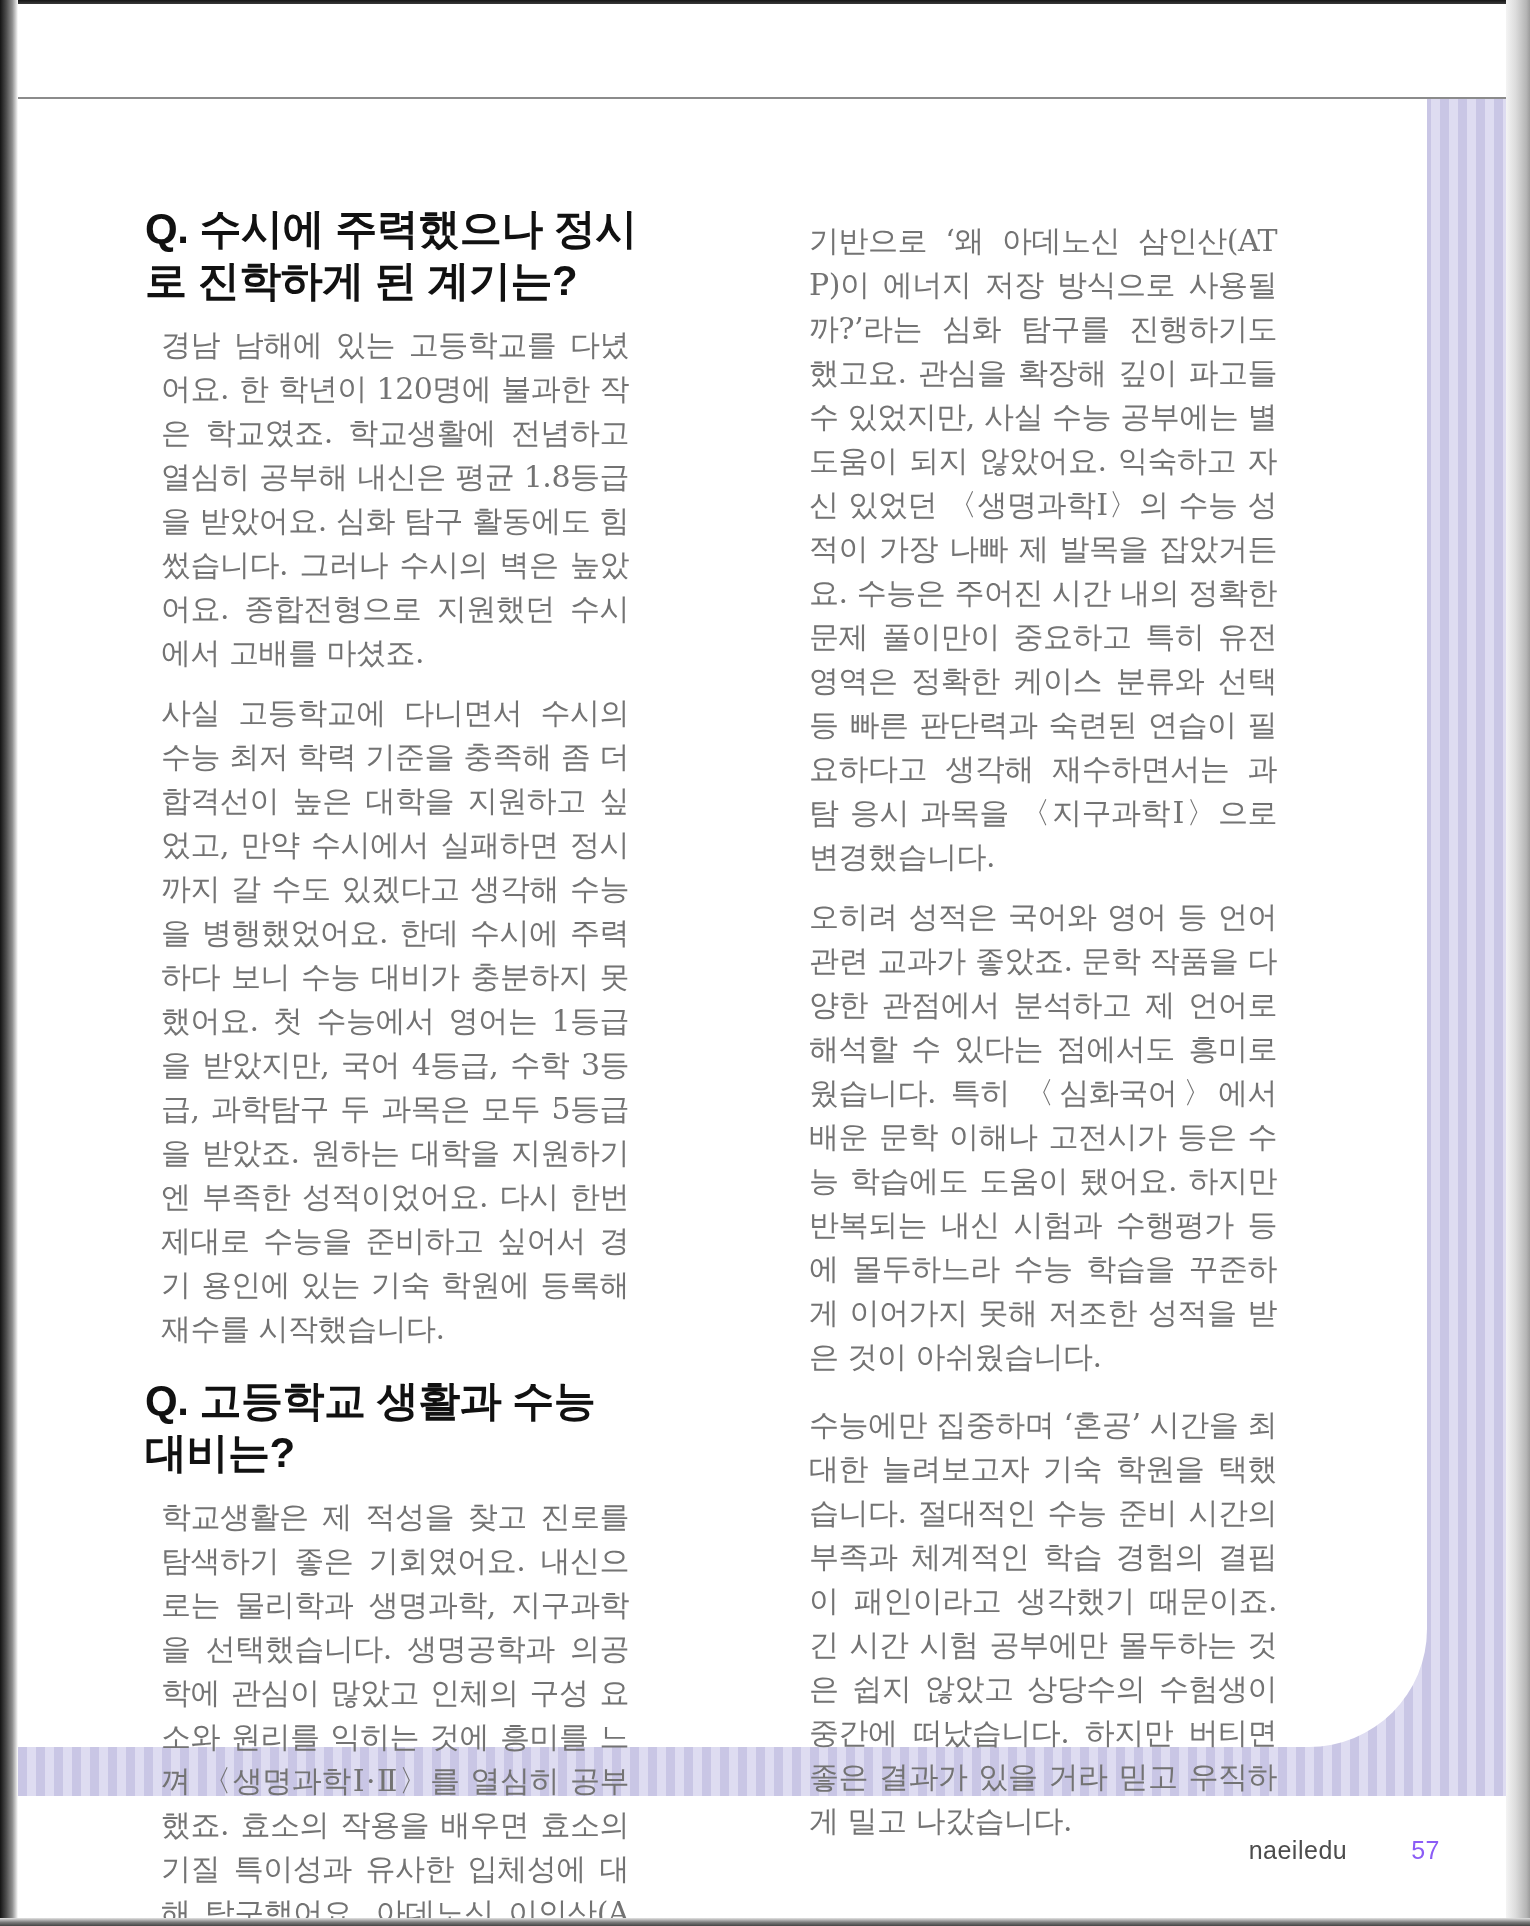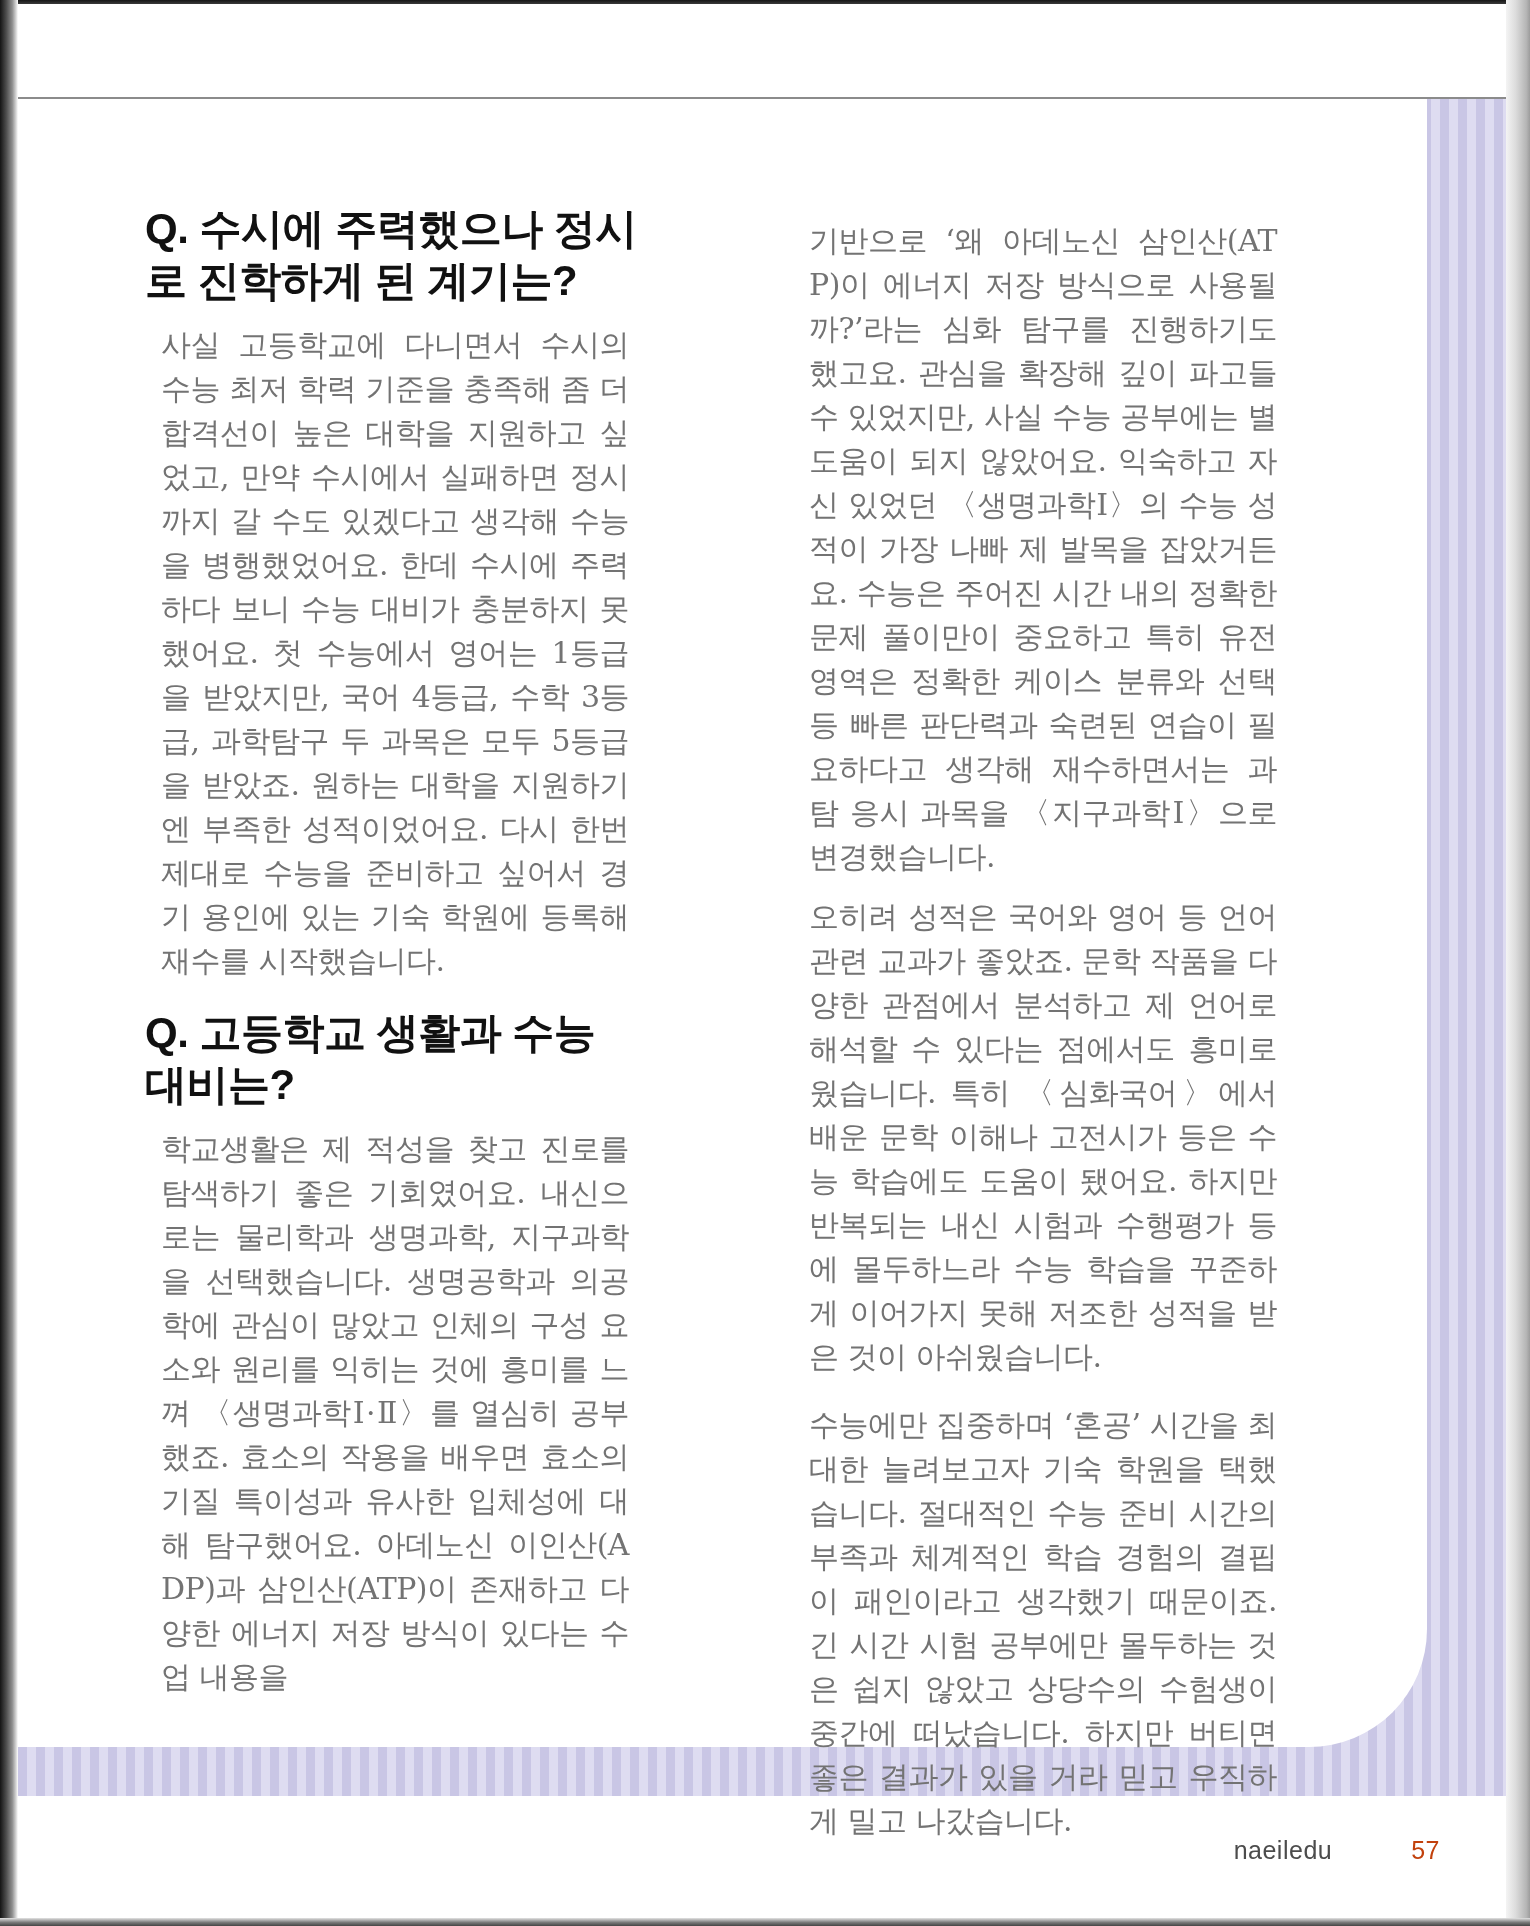--- a/index.html
+++ b/index.html
@@ -44,35 +44,36 @@
     text-align:justify;letter-spacing:-0.5px;word-break:break-all;
   }
 
   
   .footer{
     position:absolute;left:1150px;top:1836px;width:290px;
     display:flex;justify-content:flex-end;align-items:baseline;gap:64px;
     font-family:"Liberation Sans",sans-serif;font-size:25px;color:#4c4c4c;
     letter-spacing:0.5px;
   }
-  .footer .num{color:#c2410c;margin-left:15px;}
+  .footer .num{color:#8b5cf6;}
 </style>
 </head>
 <body>
 
 <div class="sheet">
 
   <div class="stripe-zone"></div>
   <div class="content-panel"></div>
 
   <div class="rule"></div>
 
   <div class="col col-left">
     <div class="section">
       <h2 class="q-heading">Q. 수시에 주력했으나 정시로 진학하게 된 계기는?</h2>
+      <p class="body-par">경남 남해에 있는 고등학교를 다녔어요. 한 학년이 120명에 불과한 작은 학교였죠. 학교생활에 전념하고 열심히 공부해 내신은 평균 1.8등급을 받았어요. 심화 탐구 활동에도 힘썼습니다. 그러나 수시의 벽은 높았어요. 종합전형으로 지원했던 수시에서 고배를 마셨죠.</p>
       <p class="body-par">사실 고등학교에 다니면서 수시의 수능 최저 학력 기준을 충족해 좀 더 합격선이 높은 대학을 지원하고 싶었고, 만약 수시에서 실패하면 정시까지 갈 수도 있겠다고 생각해 수능을 병행했었어요. 한데 수시에 주력하다 보니 수능 대비가 충분하지 못했어요. 첫 수능에서 영어는 1등급을 받았지만, 국어 4등급, 수학 3등급, 과학탐구 두 과목은 모두 5등급을 받았죠. 원하는 대학을 지원하기엔 부족한 성적이었어요. 다시 한번 제대로 수능을 준비하고 싶어서 경기 용인에 있는 기숙 학원에 등록해 재수를 시작했습니다.</p>
     </div>
     <div class="section">
       <h2 class="q-heading">Q. 고등학교 생활과 수능 대비는?</h2>
       <p class="body-par">학교생활은 제 적성을 찾고 진로를 탐색하기 좋은 기회였어요. 내신으로는 물리학과 생명과학, 지구과학을 선택했습니다. 생명공학과 의공학에 관심이 많았고 인체의 구성 요소와 원리를 익히는 것에 흥미를 느껴 〈생명과학Ⅰ·Ⅱ〉를 열심히 공부했죠. 효소의 작용을 배우면 효소의 기질 특이성과 유사한 입체성에 대해 탐구했어요. 아데노신 이인산(ADP)과 삼인산(ATP)이 존재하고 다양한 에너지 저장 방식이 있다는 수업 내용을</p>
     </div>
   </div>
 
   <div class="col col-right">
     <div class="section no-heading">

